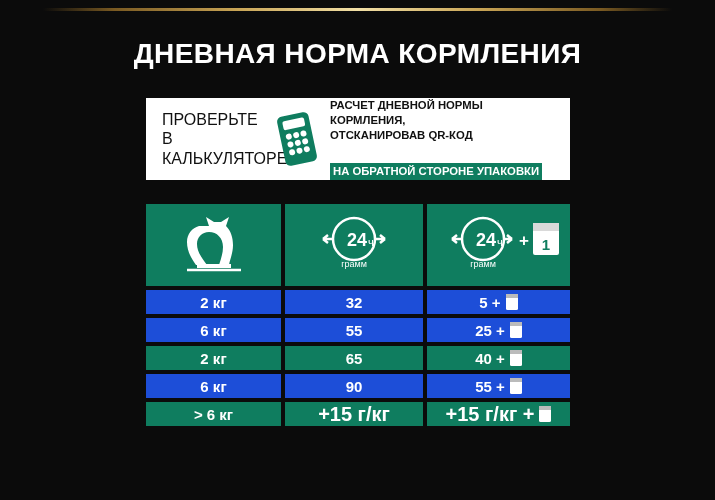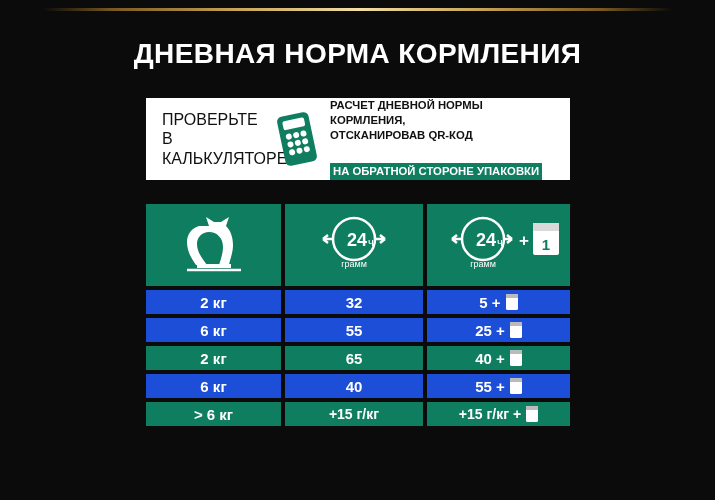--- a/index.html
+++ b/index.html
@@ -119,21 +119,21 @@
 
   .head-cell {
     height: 82px;
   }
   .data-cell {
     height: 24px;
     font-size: 15px;
     font-weight: bold;
   }
   .data-cell.small {
-    font-size: 14px;
+    font-size: 20px;
   }
 
   .plus-pack {
     display: inline-flex;
     align-items: center;
     gap: 5px;
   }
 
   
   svg { display: block; }
@@ -260,21 +260,21 @@
               <rect x="0" y="0" width="12" height="16" rx="1.5" fill="#ffffff"></rect>
               <rect x="0" y="0" width="12" height="4" fill="#bbbbbb"></rect>
             </svg>
           </span>
         </span>
       </div>
     </div>
 
     <div class="row">
       <div class="cell c1 data-cell dark">6 кг</div>
-      <div class="cell c2 data-cell dark">40</div>
+      <div class="cell c2 data-cell dark">90</div>
       <div class="cell c3 data-cell dark">
         <span class="plus-pack">
           <span>55 +</span>
           <span>
             <svg width="12" height="16" viewBox="0 0 12 16" aria-hidden="true">
               <rect x="0" y="0" width="12" height="16" rx="1.5" fill="#ffffff"></rect>
               <rect x="0" y="0" width="12" height="4" fill="#bbbbbb"></rect>
             </svg>
           </span>
         </span>

